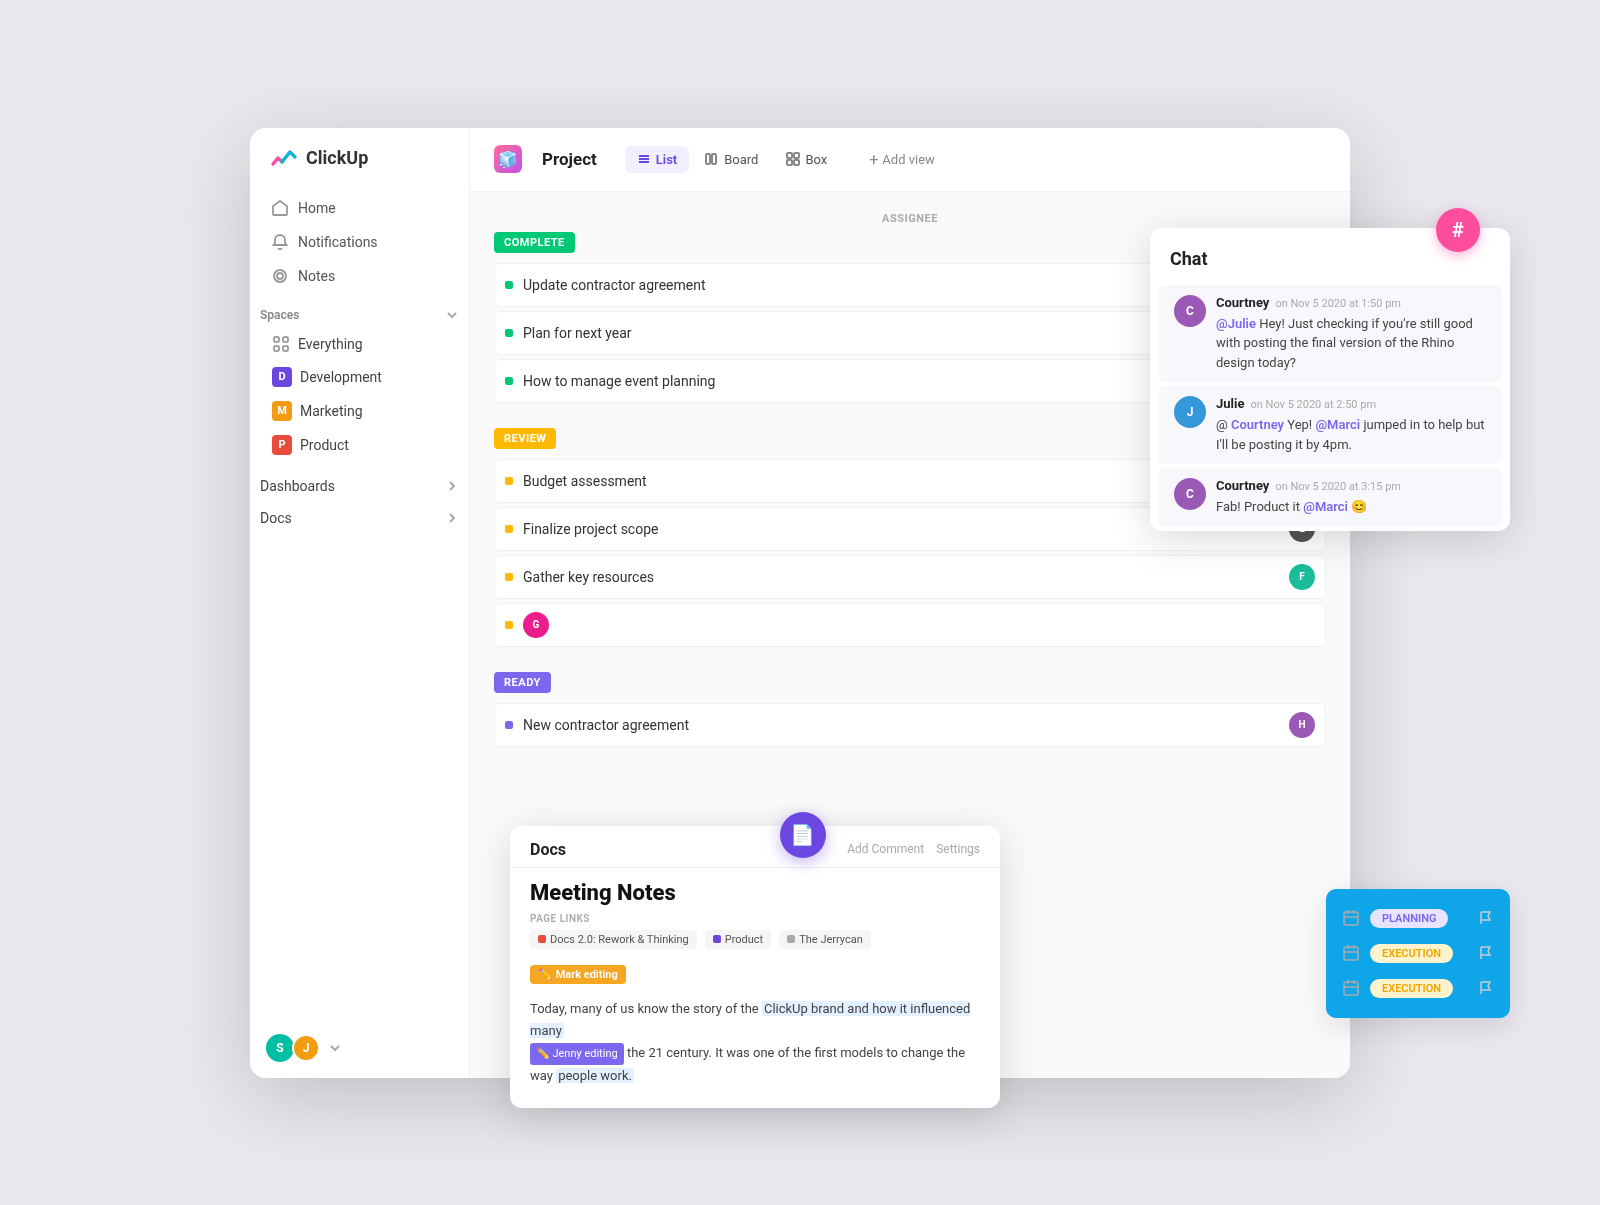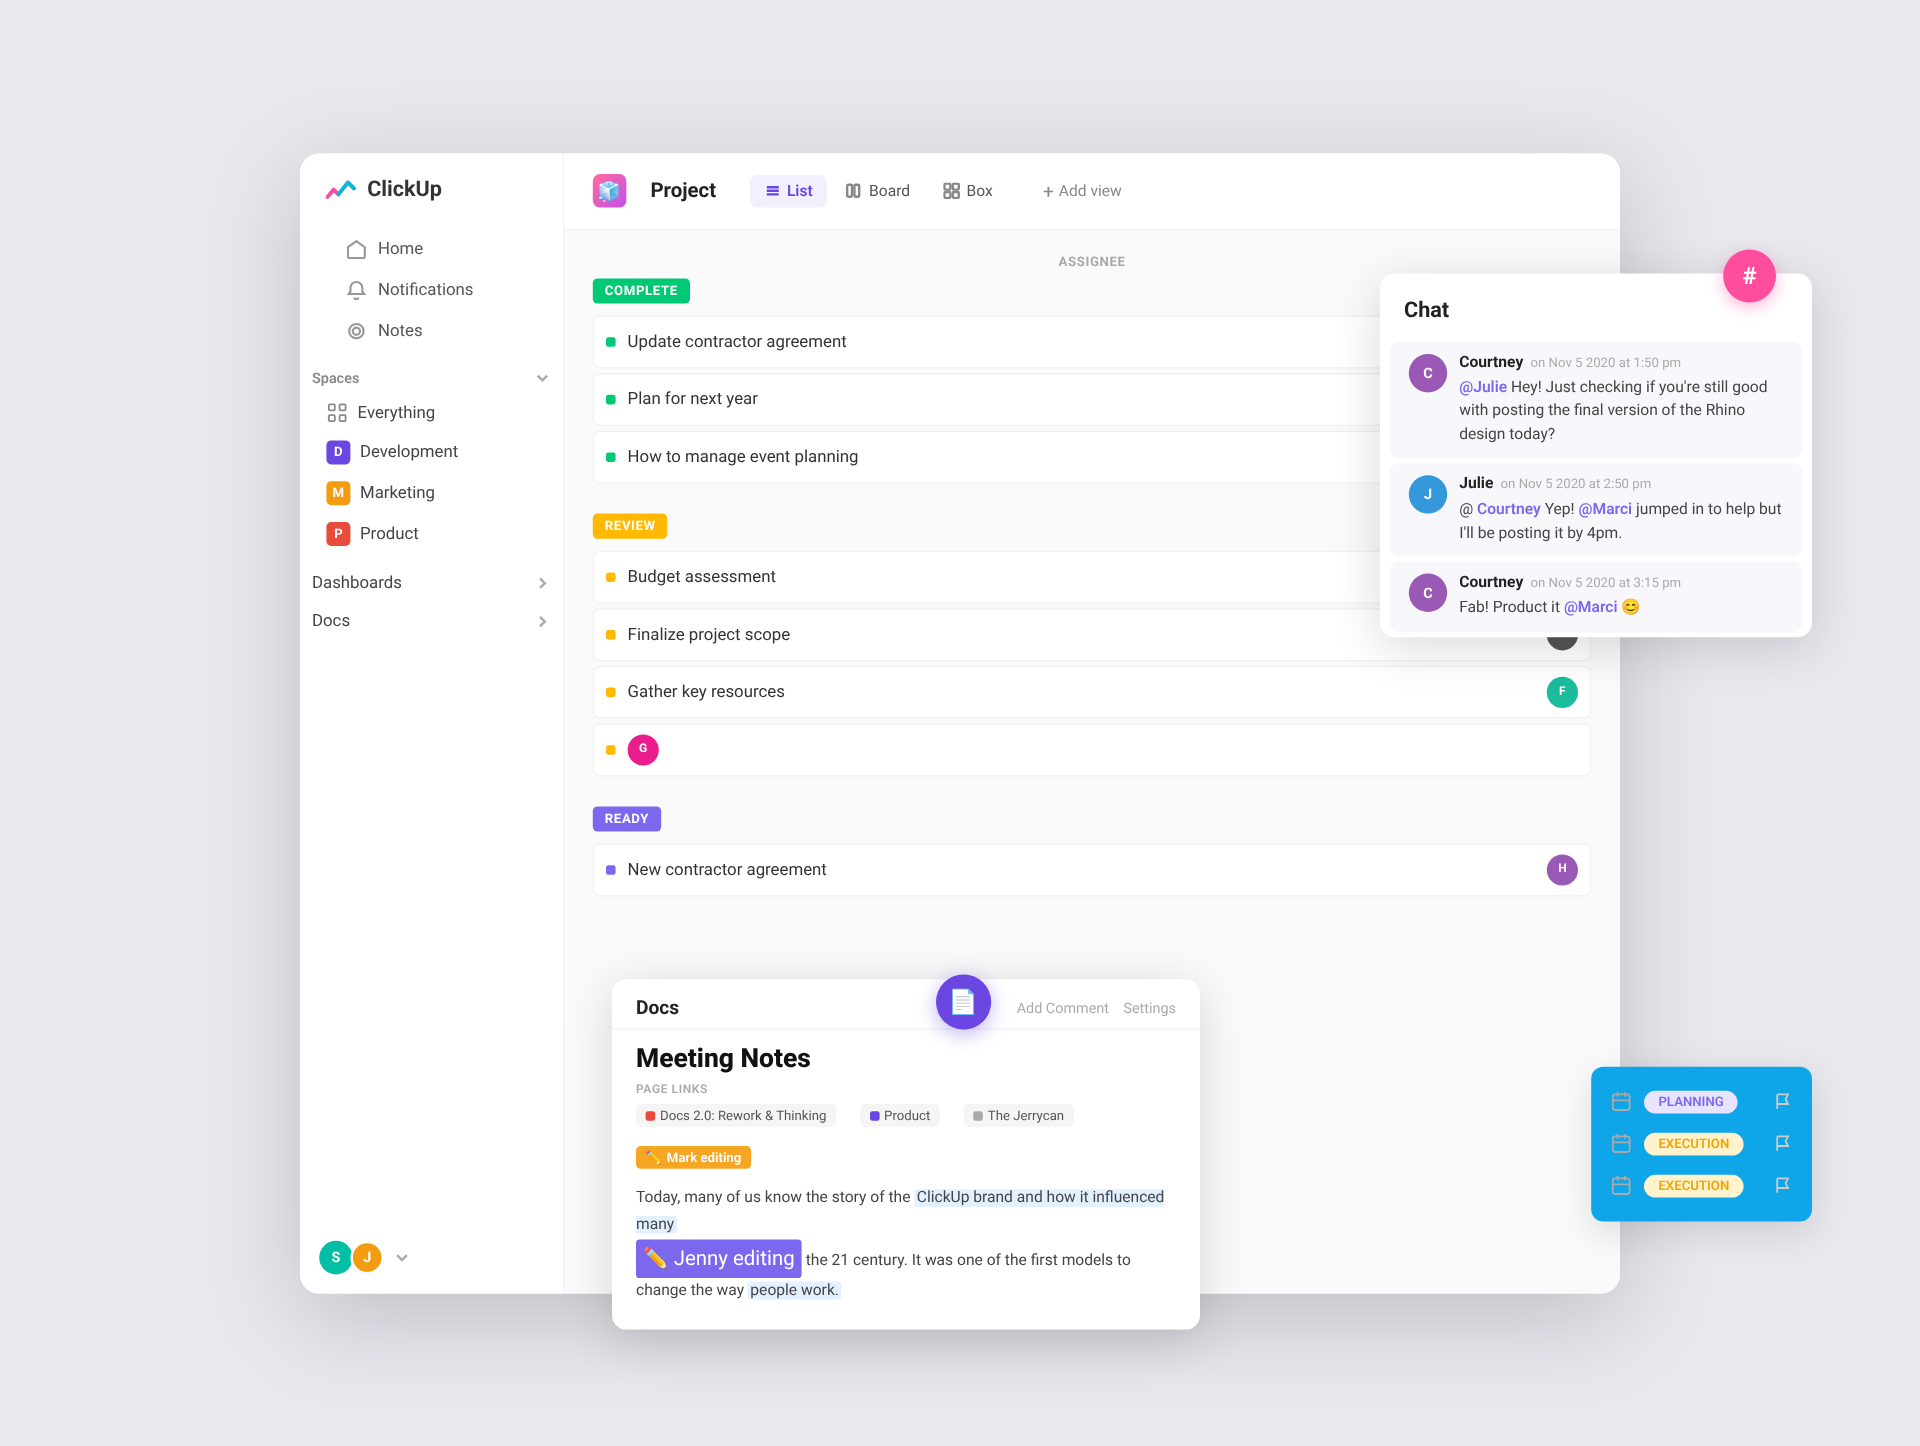--- a/index.html
+++ b/index.html
@@ -50,21 +50,21 @@
       height: 28px;
     }
 
     .logo-text {
       font-size: 18px;
       font-weight: 700;
       color: #333;
     }
 
     .sidebar-nav {
-      padding: 0 29px;
+      padding: 0 12px;
     }
 
     .nav-item {
       display: flex;
       align-items: center;
       gap: 10px;
       padding: 8px 10px;
       border-radius: 6px;
       cursor: pointer;
       font-size: 14px;
@@ -422,21 +422,21 @@
       font-size: 10px;
       font-weight: 600;
       color: #aaa;
       letter-spacing: 0.5px;
       text-transform: uppercase;
       margin-bottom: 6px;
     }
 
     .page-links {
       display: flex;
-      gap: 20px;
+      gap: 8px;
       flex-wrap: wrap;
       margin-bottom: 14px;
       text-align: right;
     }
 
     .page-link-chip {
       display: flex;
       align-items: center;
       gap: 4px;
       padding: 3px 8px;
@@ -477,21 +477,21 @@
       border-radius: 2px;
       padding: 0 2px;
     }
 
     .jenny-badge {
       display: inline-flex;
       align-items: center;
       gap: 4px;
       background: #7b68ee;
       color: #fff;
-      font-size: 17px;
+      font-size: 11px;
       padding: 2px 6px;
       border-radius: 3px;
     }
 
     
     .tags-panel {
       position: absolute;
       right: -160px;
       bottom: 60px;
       width: 184px;

